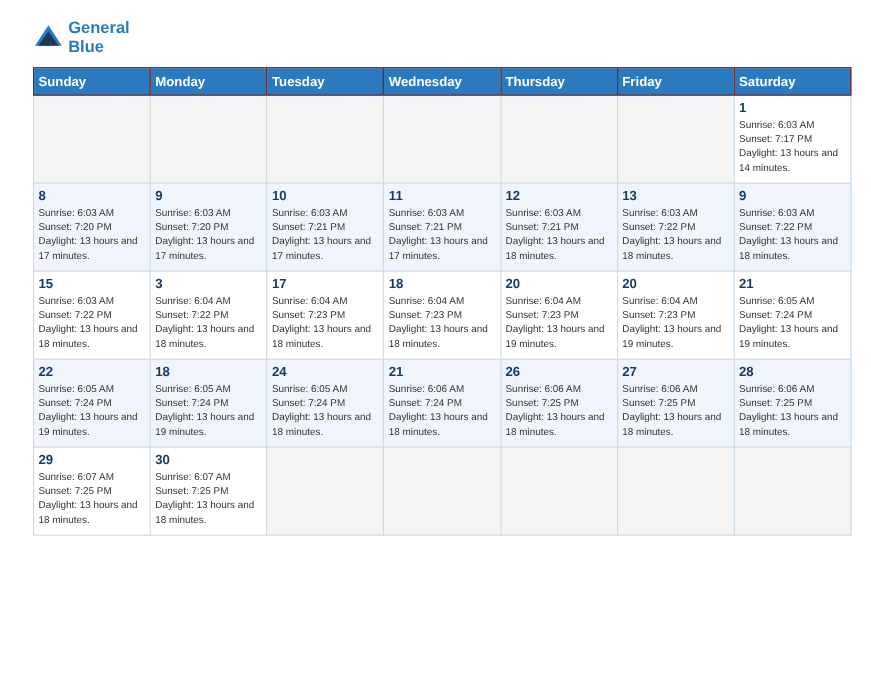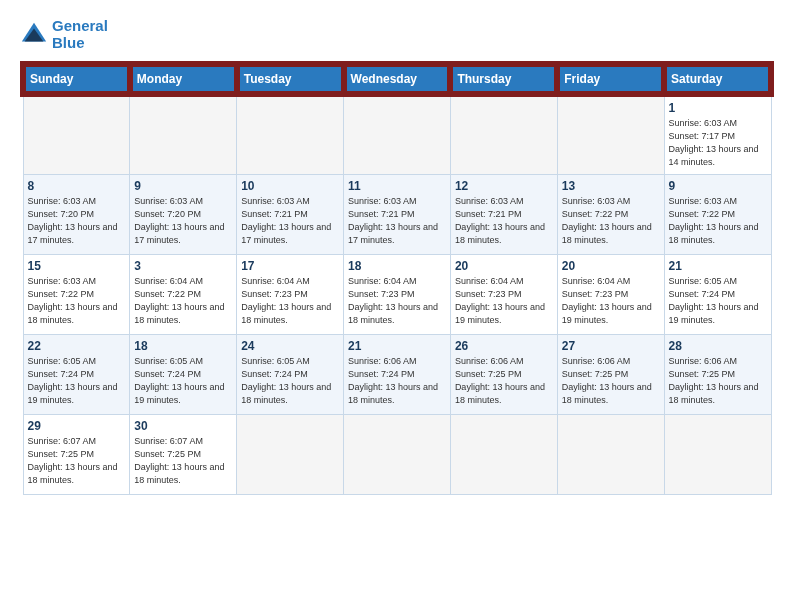--- a/index.html
+++ b/index.html
@@ -6,21 +6,21 @@
     body {
       font-family: Arial, sans-serif;
       background: #fff;
       width: 792px;
       height: 612px;
       overflow: hidden;
     }
     .page {
       width: 792px;
       min-height: 612px;
-      padding: 18px 18px 10px 20px;
+      padding: 18px 18px 10px 30px;
       background: #fff;
     }
     .header-area {
       display: flex;
       justify-content: space-between;
       align-items: flex-start;
       margin-bottom: 10px;
     }
     .logo {
       display: flex;
@@ -58,21 +58,21 @@
       border-collapse: collapse;
       table-layout: fixed;
     }
     .calendar-table th {
       background-color: #2a7abf;
       color: #fff;
       font-size: 12px;
       font-weight: bold;
       padding: 5px 4px;
       text-align: left;
-      border: 6px solid #7f1d1d;
+      border: 1px solid #7f1d1d;
     }
     .calendar-table td {
       border: 1px solid #c8d8e8;
       vertical-align: top;
       padding: 4px 4px 4px 4px;
       font-size: 9.5px;
       color: #333;
       height: 80px;
       background: #fff;
     }

